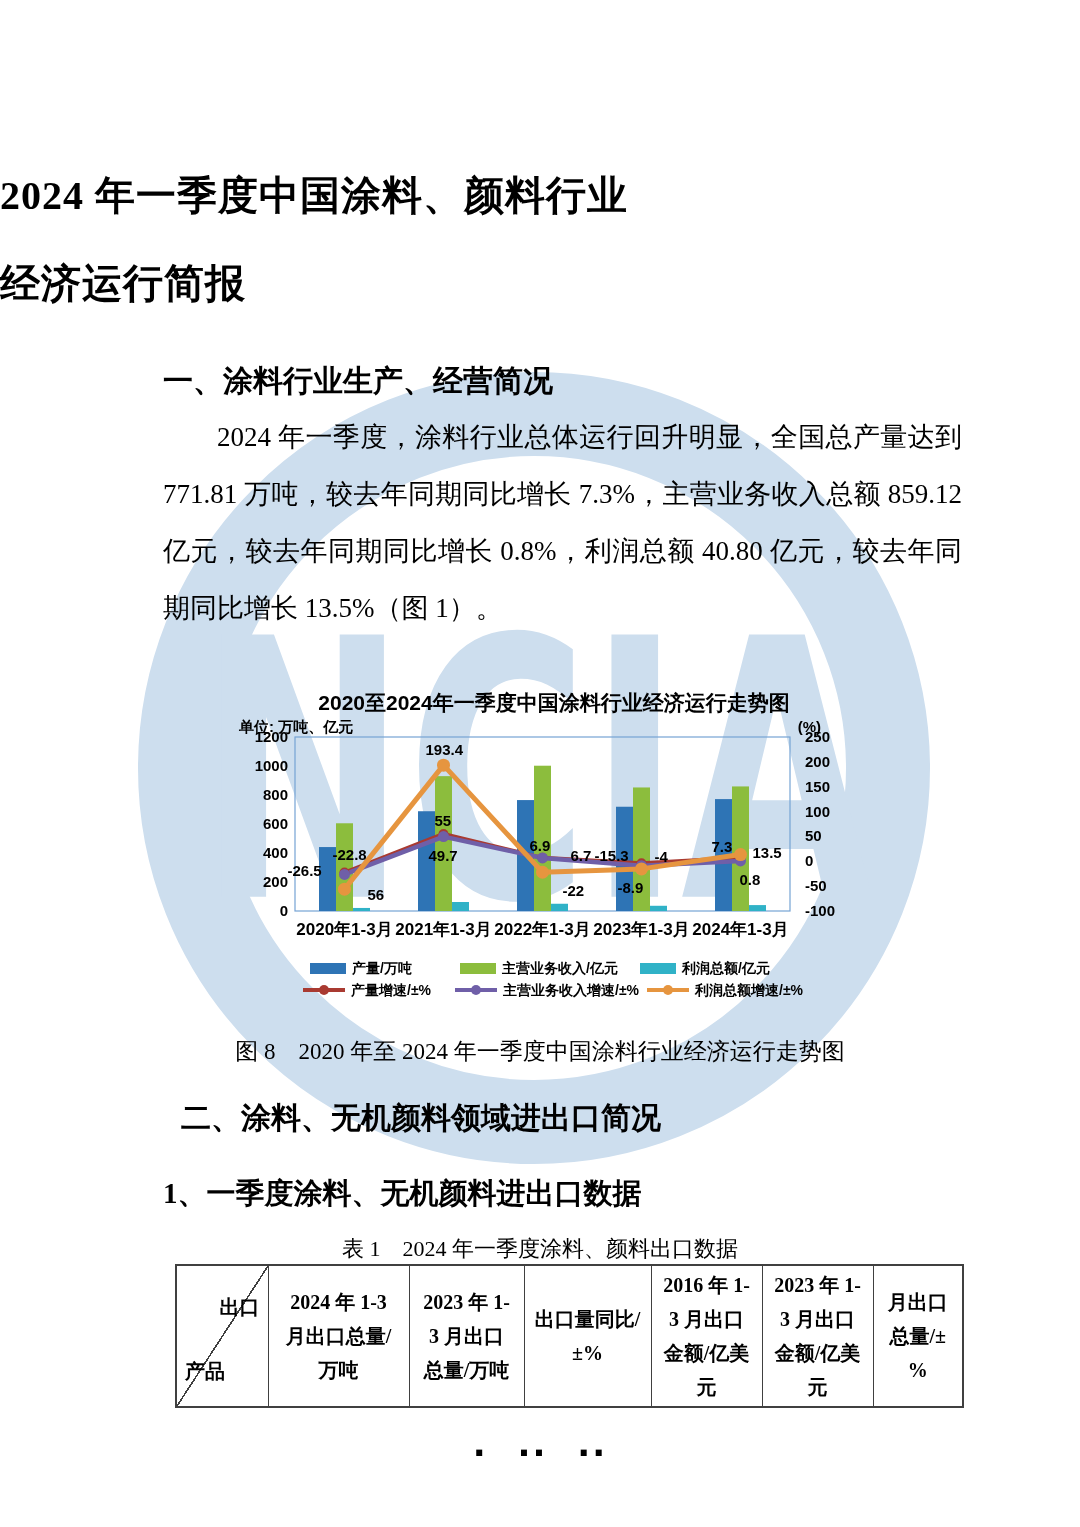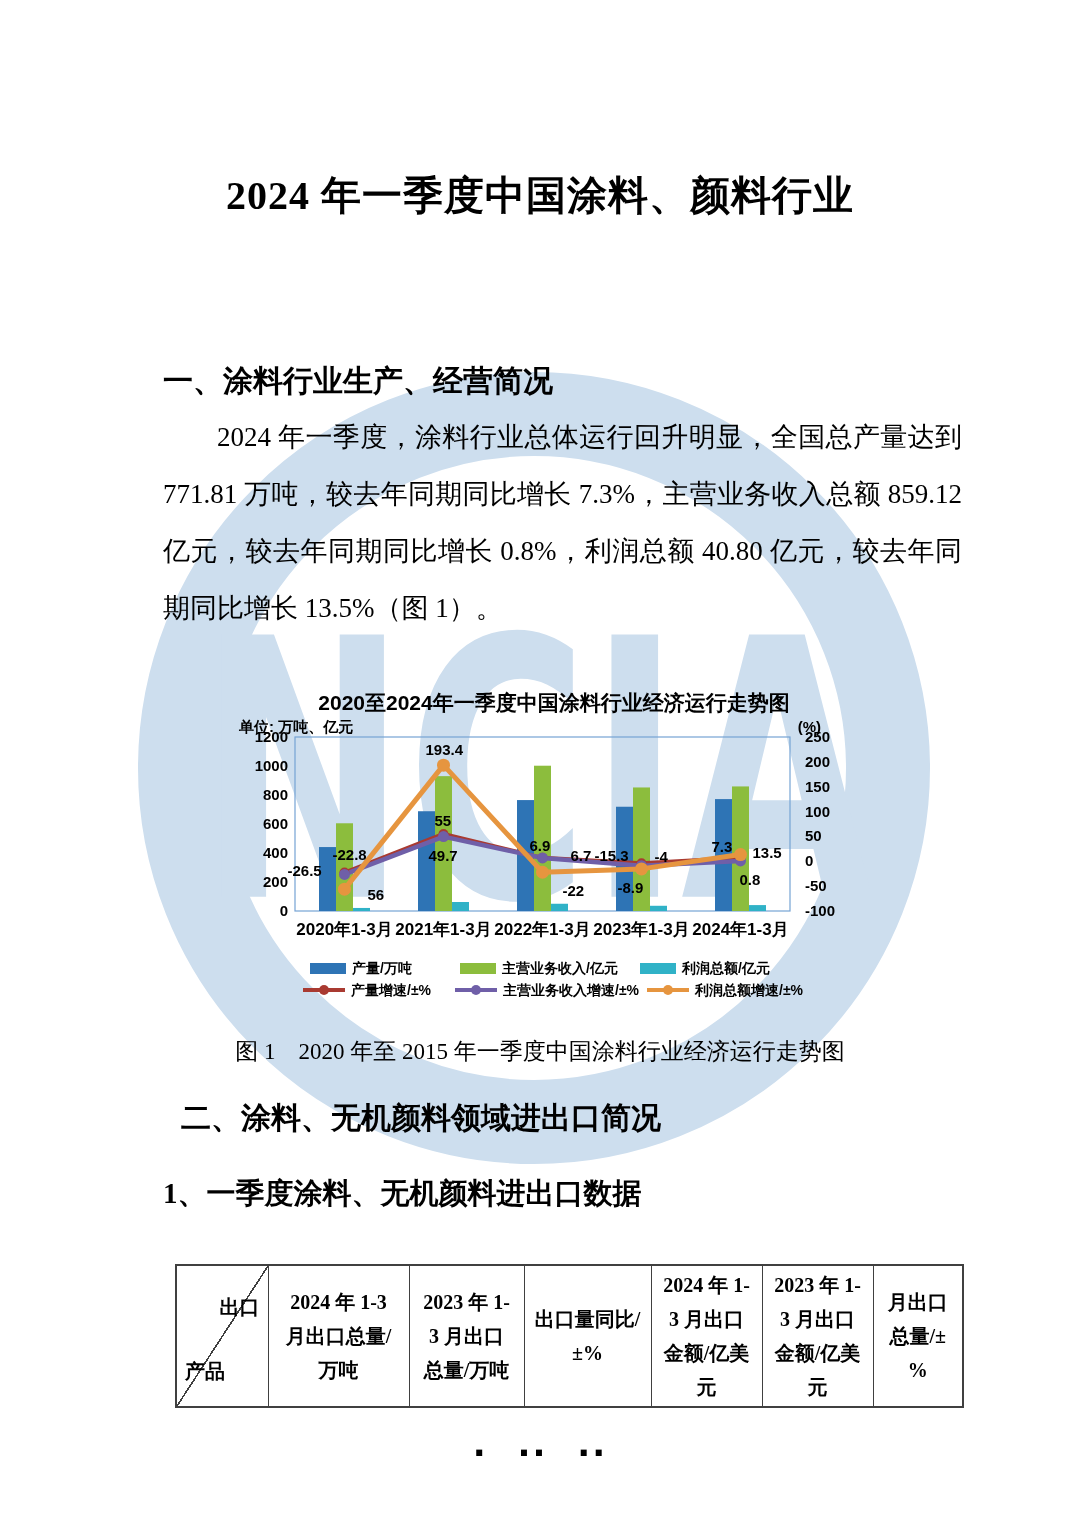--- a/index.html
+++ b/index.html
@@ -8,21 +8,21 @@
 
   
   .watermark-ring{position:absolute;left:138px;top:372px;width:792px;height:792px;
         border-radius:50%;border:84px solid #cddeee;box-sizing:border-box;}
   .watermark-text{position:absolute;left:536px;top:772px;
         transform:translate(-50%,-50%) scaleY(1.45);
         font-family:"DejaVu Sans",sans-serif;font-weight:700;font-size:248px;
         letter-spacing:0px;color:#cddeee;white-space:nowrap;}
 
   
-  .doc-title{position:absolute;width:100%;text-align:center;
+  .doc-title{position:absolute;width:100%;
         font:700 40px/1 "Liberation Serif",serif;letter-spacing:1px;}
   .t1{top:176px;} .t2{top:264px;}
 
   .h1{position:absolute;left:163px;margin:0;
         font:700 30px/1.2 "Liberation Sans",sans-serif;text-align:center;}
   #s1h{top:363px;} #s2h{top:1100px;margin-left:18px;}
 
   .body-para{position:absolute;left:163px;top:409px;width:799px;margin:0;
         font:27px/57px "Liberation Serif",serif;text-align:justify;text-indent:2em;}
 
@@ -60,20 +60,21 @@
 </style>
 </head>
 <body>
 
 <div id="page">
 
   <div class="watermark-ring" style="border-color: rgb(205, 222, 238);"></div>
   <div class="watermark-text" style="color: rgb(205, 222, 238);">NCIA</div>
 
   <div class="doc-title t1">2024 年一季度中国涂料、颜料行业</div>
+  <div class="doc-title t2">经济运行简报</div>
 
   <h2 class="h1" id="s1h">一、涂料行业生产、经营简况</h2>
   <p class="body-para">2024 年一季度，涂料行业总体运行回升明显，全国总产量达到 771.81 万吨，较去年同期同比增长 7.3%，主营业务收入总额 859.12 亿元，较去年同期同比增长 0.8%，利润总额 40.80 亿元，较去年同期同比增长 13.5%（图 1）。</p>
 
   <svg id="trend-chart" viewBox="0 0 660 330">
       <text x="329" y="30" class="ct" text-anchor="middle">2020至2024年一季度中国涂料行业经济运行走势图</text>
       <text x="14" y="52" class="cu">单位: 万吨、亿元</text>
       <text x="596" y="52" class="cu" text-anchor="end">(%)</text>
       <rect x="70" y="57" width="495" height="174" fill="none" stroke="#76A3D4" stroke-width="1.2"></rect>
       <text x="63" y="236" class="tick" text-anchor="end">0</text>
@@ -154,45 +155,46 @@
       <circle cx="99" cy="310" r="5" fill="#A93A31"></circle>
       <text x="126" y="315" class="leg">产量增速/±%</text>
       <line x1="230" y1="310" x2="272" y2="310" stroke="#6F5FA8" stroke-width="4"></line>
       <circle cx="251" cy="310" r="5" fill="#6F5FA8"></circle>
       <text x="278" y="315" class="leg">主营业务收入增速/±%</text>
       <line x1="422" y1="310" x2="464" y2="310" stroke="#E6953F" stroke-width="4"></line>
       <circle cx="443" cy="310" r="5" fill="#E6953F"></circle>
       <text x="470" y="315" class="leg">利润总额增速/±%</text>
     </svg>
 
-  <div class="fig-caption">图 1　2020 年至 2015 年一季度中国涂料行业经济运行走势图</div>
+  <div class="fig-caption">图 8　2020 年至 2024 年一季度中国涂料行业经济运行走势图</div>
 
   <h2 class="h1" id="s2h">二、涂料、无机颜料领域进出口简况</h2>
   <div class="h3">1、一季度涂料、无机颜料进出口数据</div>
 
+  <div class="tbl-caption">表 1　2024 年一季度涂料、颜料出口数据</div>
   <table id="export-table">
     <colgroup>
       <col style="width:92px">
         <col style="width:141px">
         <col style="width:115px">
       <col style="width:127px">
         <col style="width:111px">
         <col style="width:111px">
       <col style="width:90px">
     </colgroup>
     <tbody>
     <tr id="header-row">
       <td class="corner">
         <span class="c-tr">出口</span>
         <span class="c-bl">产品</span>
       </td>
     <td>2024 年 1-3 月出口总量/万吨</td>
           <td>2023 年 1-3 月出口总量/万吨</td>
           <td>出口量同比/±%</td>
-          <td>2024 年 1-3 月出口金额/亿美元</td>
+          <td>2016 年 1-3 月出口金额/亿美元</td>
           <td>2023 年 1-3 月出口金额/亿美元</td>
           <td>月出口总量/±%</td>
         </tr>
     </tbody>
   </table>
 
   <div class="footer-dots">· ·· ··</div>
 
 </div>
 

